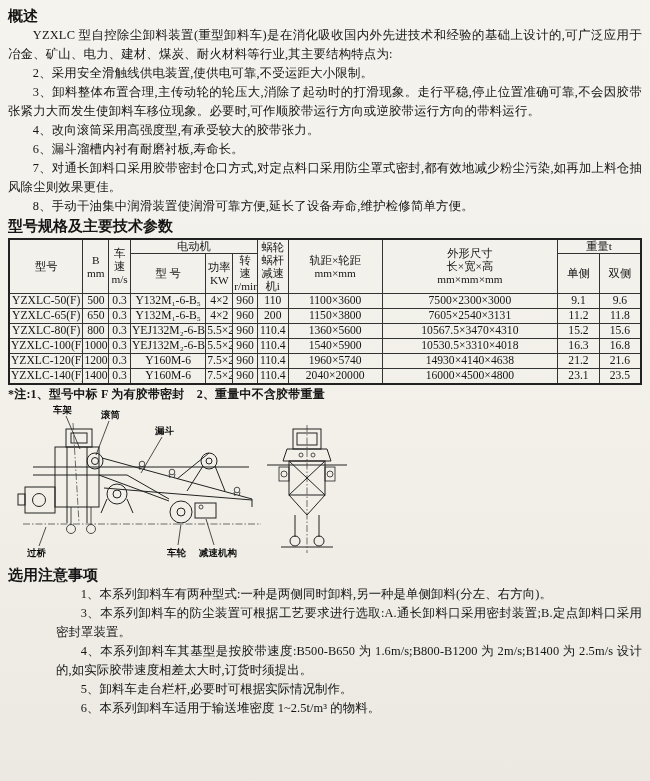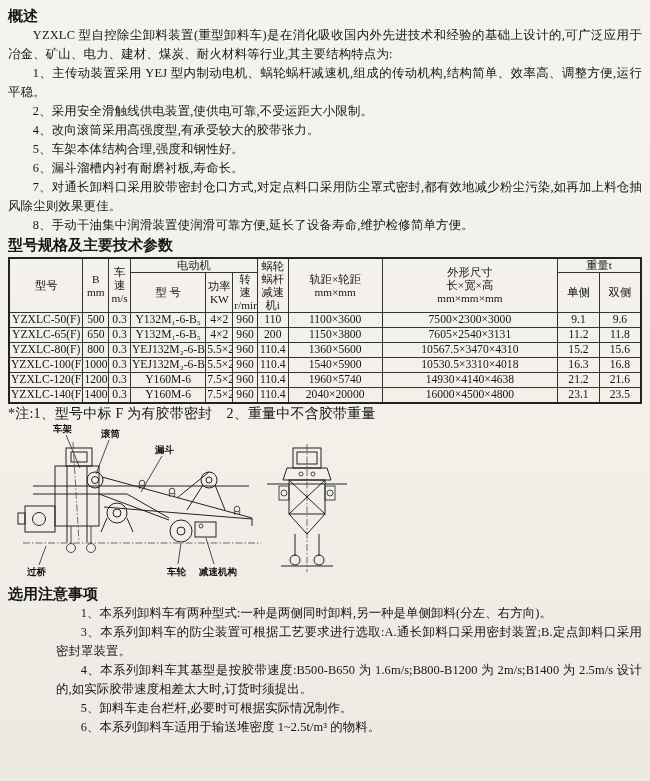--- a/index.html
+++ b/index.html
@@ -12,43 +12,42 @@
   }
   .page{padding:6px 8px 0 8px;}
   h2.sec{font-size:15px;font-weight:bold;margin:0;line-height:20px;font-family:"Liberation Sans","DejaVu Sans",sans-serif;}
   p.para{margin:0;text-indent:2em;text-align:justify;letter-spacing:.2px;}
   
   table.spec{width:100%;border-collapse:collapse;table-layout:fixed;margin-top:2px;border:2px solid #222;}
   table.spec th,table.spec td{border:1px solid #333;text-align:center;vertical-align:middle;padding:0 1px;overflow:hidden;white-space:nowrap;}
   table.spec th{font-weight:normal;font-size:11.3px;line-height:13px;}
   table.spec td{font-size:11.6px;line-height:14px;height:14px;}
   .ml{white-space:pre-line !important;}
-  .note{font-size:14px;line-height:15px;margin:2px 0 0 0;font-weight:normal;letter-spacing:.2px;}
+  .note{font-size:12px;line-height:15px;margin:2px 0 0 0;font-weight:bold;letter-spacing:.2px;}
   
   .diagram{position:relative;width:640px;height:162px;margin:1px 0 0 1px;text-decoration:underline;}
   .diagram svg{display:block;}
   .dwg{stroke:#222;fill:none;stroke-width:1;}
   .dwg2{stroke:#222;fill:none;stroke-width:.8;}
   .cl{stroke:#333;fill:none;stroke-width:.7;stroke-dasharray:7 2 1.5 2;}
   .lead{stroke:#222;fill:none;stroke-width:.8;}
   .lbl{font:bold 9.5px "Liberation Sans","DejaVu Sans",sans-serif;fill:#0d0d0d;}
   .sel p.para{letter-spacing:.1px;margin-left:48px;}
 </style>
 </head>
 <body>
 
 <div class="page">
 
   <section>
     <h2 class="sec">概述</h2>
     <p class="para">YZXLC 型自控除尘卸料装置(重型卸料车)是在消化吸收国内外先进技术和经验的基础上设计的,可广泛应用于冶金、矿山、电力、建材、煤炭、耐火材料等行业,其主要结构特点为:</p>
-    <p class="para">1、主传动装置采用 YEJ 型内制动电机、蜗轮蜗杆减速机,组成的传动机构,结构简单、效率高、调整方便,运行平稳。</p>
     <p class="para">2、采用安全滑触线供电装置,使供电可靠,不受运距大小限制。</p>
+    <p class="para">3、卸料整体布置合理,主传动轮的轮压大,消除了起动时的打滑现象。走行平稳,停止位置准确可靠,不会因胶带张紧力大而发生使卸料车移位现象。必要时,可作顺胶带运行方向或逆胶带运行方向的带料运行。</p>
     <p class="para">4、改向滚筒采用高强度型,有承受较大的胶带张力。</p>
-    <p class="para">5、车架本体结构合理,强度和钢性好。</p>
     <p class="para">6、漏斗溜槽内衬有耐磨衬板,寿命长。</p>
     <p class="para">7、对通长卸料口采用胶带密封仓口方式,对定点料口采用防尘罩式密封,都有效地减少粉尘污染,如再加上料仓抽风除尘则效果更佳。</p>
     <p class="para">8、手动干油集中润滑装置使润滑可靠方便,延长了设备寿命,维护检修简单方便。</p>
   </section>
 
   <section>
     <h2 class="sec">型号规格及主要技术参数</h2>
     <table class="spec">
       <colgroup>
         <col style="width:11.2%">

